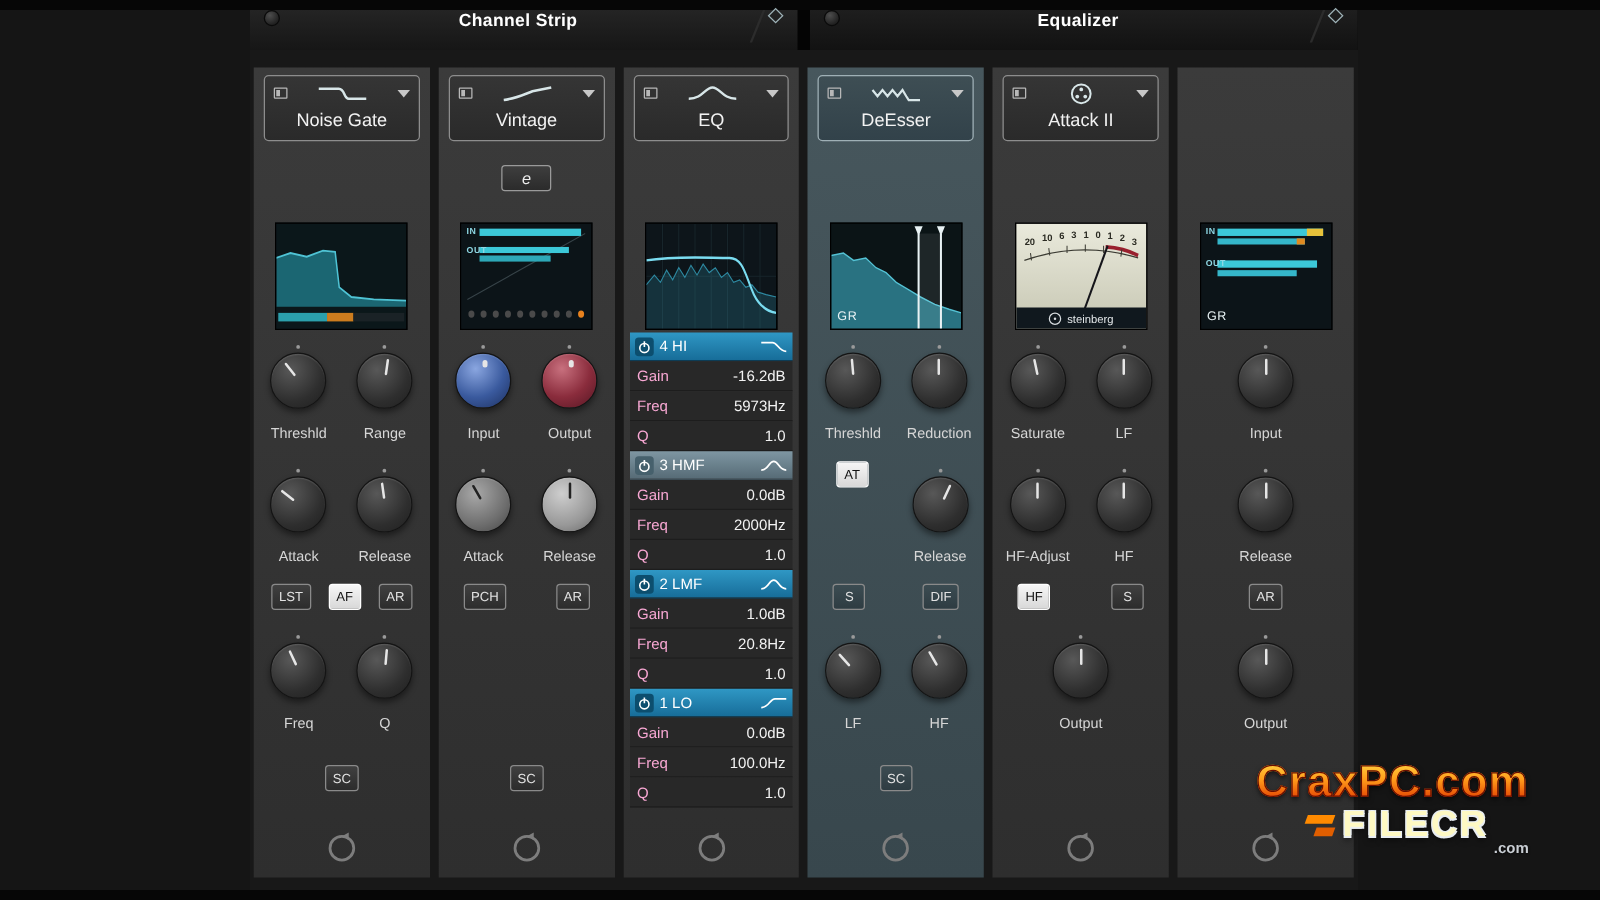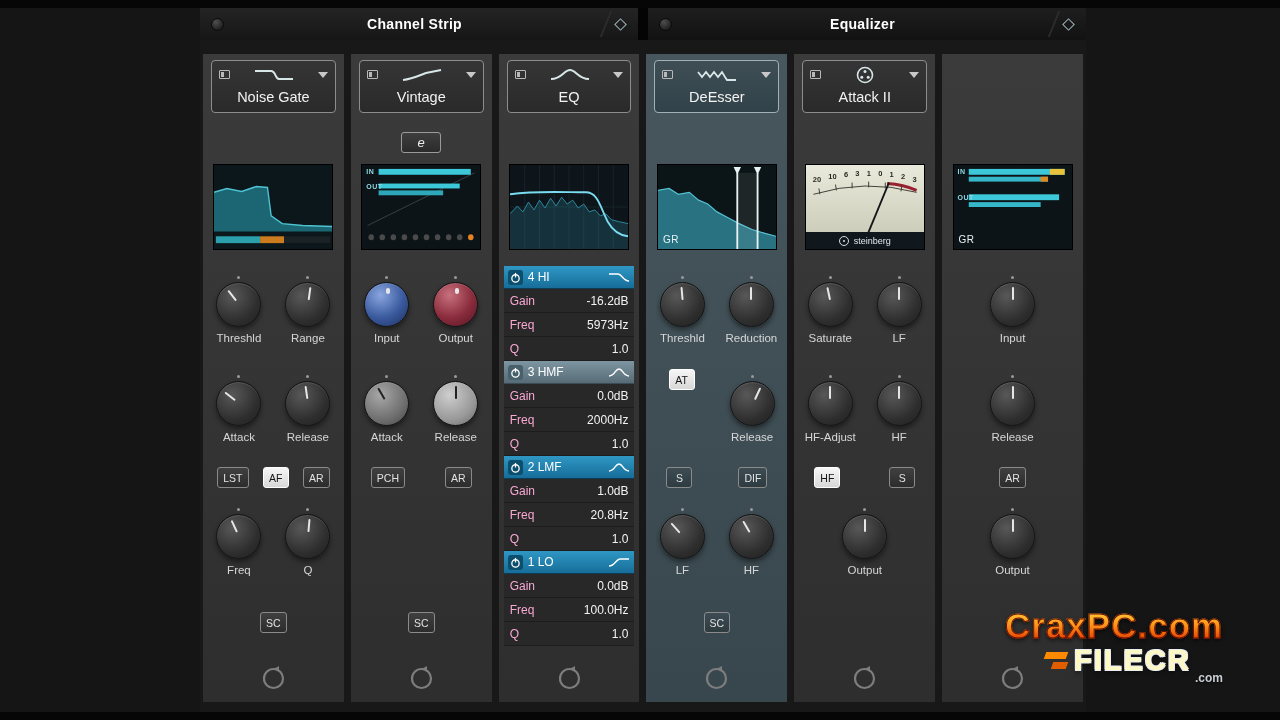--- a/index.html
+++ b/index.html
@@ -5,21 +5,21 @@
   html,body{margin:0;padding:0;background:#000}
   *{box-sizing:border-box}
   .stage{position:relative;width:1280px;height:720px;background:#151515;overflow:hidden;
          font-family:"Liberation Sans",sans-serif;-webkit-user-select:none;user-select:none}
   .edge{position:absolute;left:0;width:100%;height:8px;background:#060606}
   .edge.top{top:0}.edge.bottom{bottom:0}
 
   
   .rack{position:absolute;left:200px;top:8px;width:886px;height:704px;background:#1d1d1d}
   .tabs{display:flex;height:32px;background:#040404;gap:10px}
-  .tab{flex:1;display:flex;align-items:center;background:linear-gradient(#1e1e1e,#121212);position:relative}
+  .tab{flex:1;display:flex;background:linear-gradient(#1e1e1e,#121212);position:relative}
   .tab.active{background:linear-gradient(#242424,#161616)}
   .tab-led{width:13px;height:13px;border-radius:50%;border:1px solid #0a0a0a;margin-left:11px;
            background:radial-gradient(circle at 35% 30%,#4e4e4e,#222 70%)}
   .tab-label{flex:1;text-align:center;color:#fff;font-size:14px;font-weight:700;letter-spacing:.3px}
   .tab-cut{width:2px;height:26px;background:#2c2c2c;transform:skewX(-22deg);margin-right:9px}
   .tab-diamond{width:9px;height:9px;border:1.5px solid #9fb3b8;transform:rotate(45deg);margin-right:13px}
 
   .modules{display:flex;gap:7px;padding:14px 3px 10px;height:672px;background:#181818}
   .module{flex:1;position:relative;background:linear-gradient(180deg,#3b3b3b,#2e2e2e)}
   .module.teal{background:linear-gradient(180deg,#47575d,#38474d)}
@@ -33,21 +33,21 @@
   .mh-sq{width:11px;height:9px;border:1px solid #b8b8b8;border-radius:1px;position:relative}
   .mh-sq::after{content:'';position:absolute;left:1px;top:1px;width:3px;height:5px;background:#b8b8b8}
   .mh-dd{width:0;height:0;border-left:5px solid transparent;border-right:5px solid transparent;border-top:6px solid #c8c8c8}
   .mh-title{text-align:center;color:#f2f2f2;font-size:14.5px;line-height:24px}
 
   .e-btn{position:absolute;top:78px;left:50%;transform:translateX(-50%);width:40px;height:21px;
          border:1px solid #9a9a9a;border-radius:3px;background:linear-gradient(#3e3e3e,#2b2b2b);
          color:#ececec;font-size:13px;font-style:italic;display:flex;align-items:center;justify-content:center}
 
   
-  .m-display{position:absolute;top:110px;left:50%;transform:translateX(-50%);width:120px;height:86px;
+  .m-display{position:absolute;top:124px;left:50%;transform:translateX(-50%);width:106px;height:86px;
              background:#0c1518;border:1px solid #000;overflow:hidden}
   .m-display svg{display:block;width:100%;height:100%}
   .m-display.vu{background:linear-gradient(#eaeadc,#c6c6b2)}
   .disp-label{position:absolute;color:#8fd8e4;font-size:7px;font-weight:700;letter-spacing:.5px;line-height:1}
   .disp-label.big{font-size:10px;color:#e8f2f4;font-weight:400}
   .vu-scale{position:absolute;top:4px;left:7px;right:7px;display:flex;justify-content:space-between;
             font-size:7.5px;color:#2a2a22;font-weight:700}
   .vu-scale span:nth-child(1){transform:translateY(6px)}
   .vu-scale span:nth-child(2){transform:translateY(3px)}
   .vu-scale span:nth-child(3){transform:translateY(1px)}
@@ -71,21 +71,21 @@
         box-shadow:0 3px 5px rgba(0,0,0,.45),inset 0 1px 1px rgba(255,255,255,.12);cursor:pointer}
   .ptr{position:absolute;inset:0;transform:rotate(var(--rot,0deg))}
   .ptr::before{content:'';position:absolute;left:50%;top:4px;width:2px;height:13px;margin-left:-1px;
                background:#e6e6e6;border-radius:1px}
   .knob.ball-blue{background:radial-gradient(circle at 36% 28%,#8aa6e0,#3a5a9e 55%,#1c2f5e)}
   .knob.ball-red{background:radial-gradient(circle at 36% 28%,#c8707e,#8a2c3c 55%,#541623)}
   .knob.ball-blue .ptr::before,.knob.ball-red .ptr::before{height:6px;width:4px;border-radius:2px;top:5px}
   .knob.metal{background:radial-gradient(circle at 36% 30%,#a8a8a8,#6e6e6e 62%,#464646)}
   .knob.metal2{background:radial-gradient(circle at 36% 30%,#cecece,#989898 62%,#686868)}
   .knob.metal .ptr::before,.knob.metal2 .ptr::before{background:#222}
-  .klabel{margin-top:5px;color:#d6d6d6;font-size:11.5px;white-space:nowrap}
+  .klabel{margin-top:14px;color:#d6d6d6;font-size:11.5px;white-space:nowrap}
 
   
   .brow{position:absolute;top:413px;left:0;right:0;display:flex;justify-content:space-evenly;align-items:center}
   .brow.spread{justify-content:space-between;padding:0 20px}
   .brow.center{justify-content:center}
   .atrow{position:absolute;top:315px;left:0;width:50%;display:flex;justify-content:center}
   .scrow{position:absolute;top:558px;left:0;right:0;display:flex;justify-content:center}
   .sbtn{min-width:26px;height:21px;padding:0 5px;border:1px solid #8a8a8a;border-radius:3px;
         background:linear-gradient(#404040,#2c2c2c);color:#e2e2e2;font-size:10.5px;display:flex;
         align-items:center;justify-content:center;cursor:pointer}

